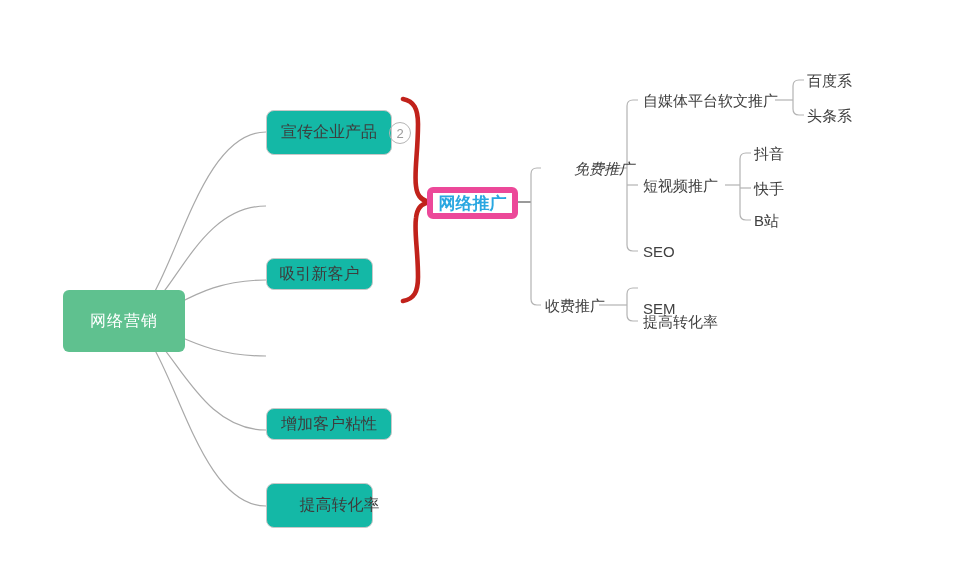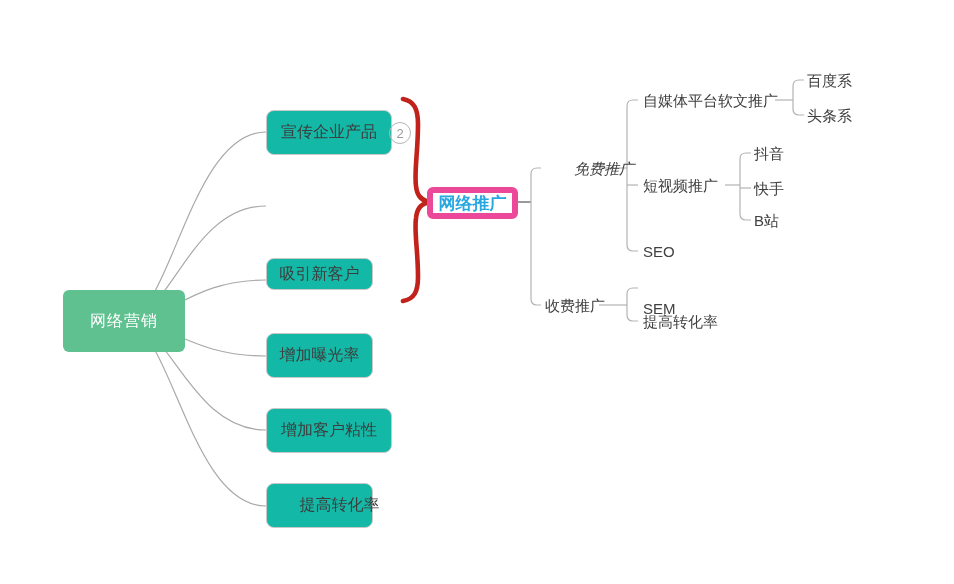--- a/index.html
+++ b/index.html
@@ -124,24 +124,21 @@
   <div class="node root-node" style="left:63px; top:290px; width:122px; height:62px;">
     <span>网络营销</span>
   </div>
 
   <div class="node goal-node" style="left:266px; top:110px; width:126px; height:45px;">
     <span>宣传企业产品</span>
   </div>
   <div class="node goal-node" style="left:266px; top:258px; width:107px; height:32px;">
     <span>吸引新客户</span>
   </div>
-  <div class="node goal-node" style="left:266px; top:333px; width:107px; height:45px;">
-    <span>增加曝光率</span>
-  </div>
-  <div class="node goal-node" style="left:266px; top:408px; width:126px; height:45px;">
+  <div class="node goal-node" style="left:266px; top:408px; width:126px; height:32px;">
     <span>增加客户粘性</span>
   </div>
   <div class="node goal-node" style="left:266px; top:483px; width:107px; height:45px;padding-left:40px;">
     <span>提高转化率</span>
   </div>
 
   <div class="badge" style="left:389px; top:122px;">
     <span>2</span>
   </div>
 

